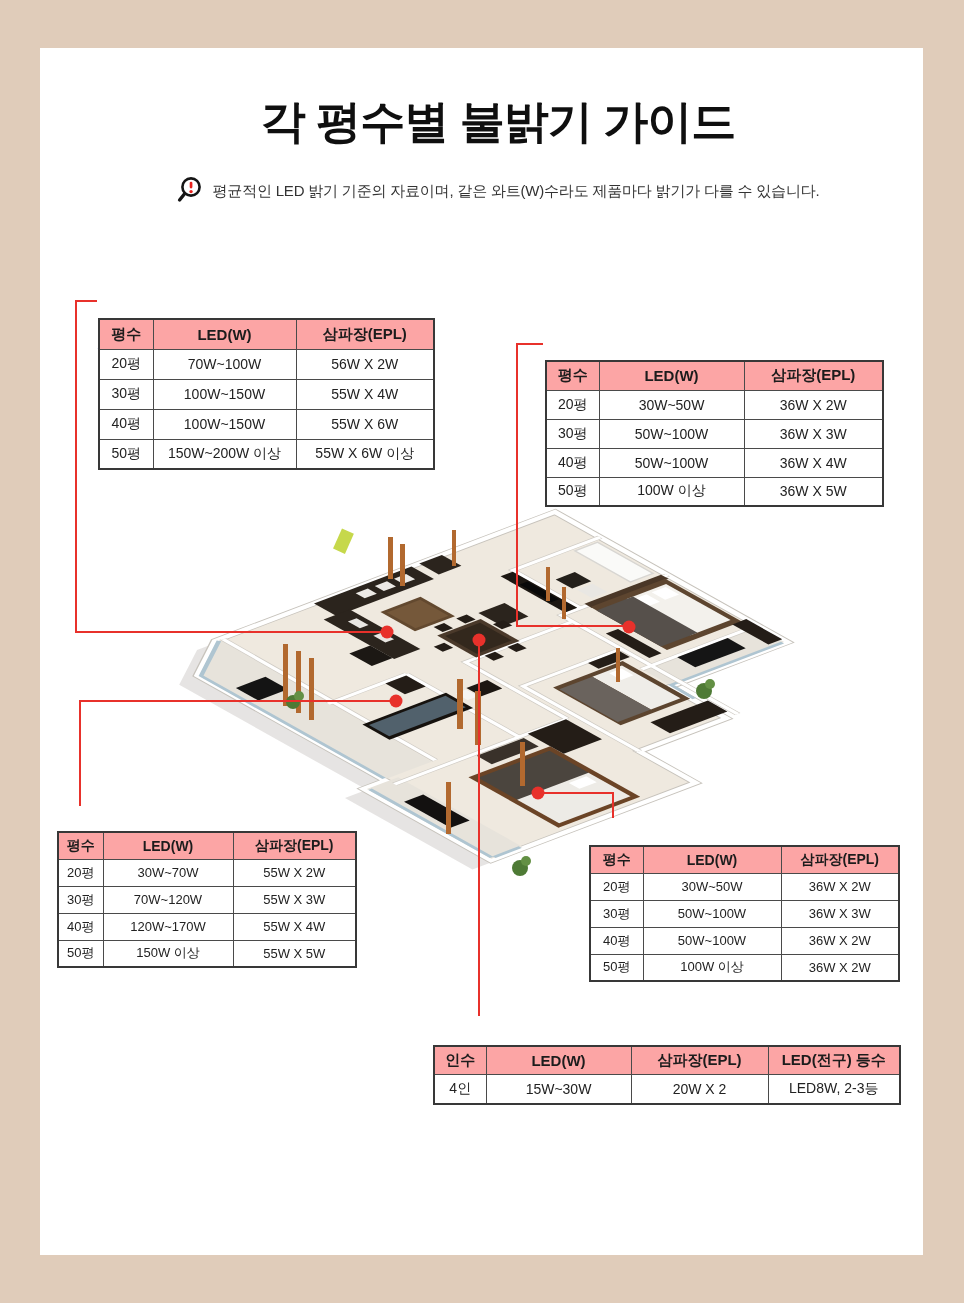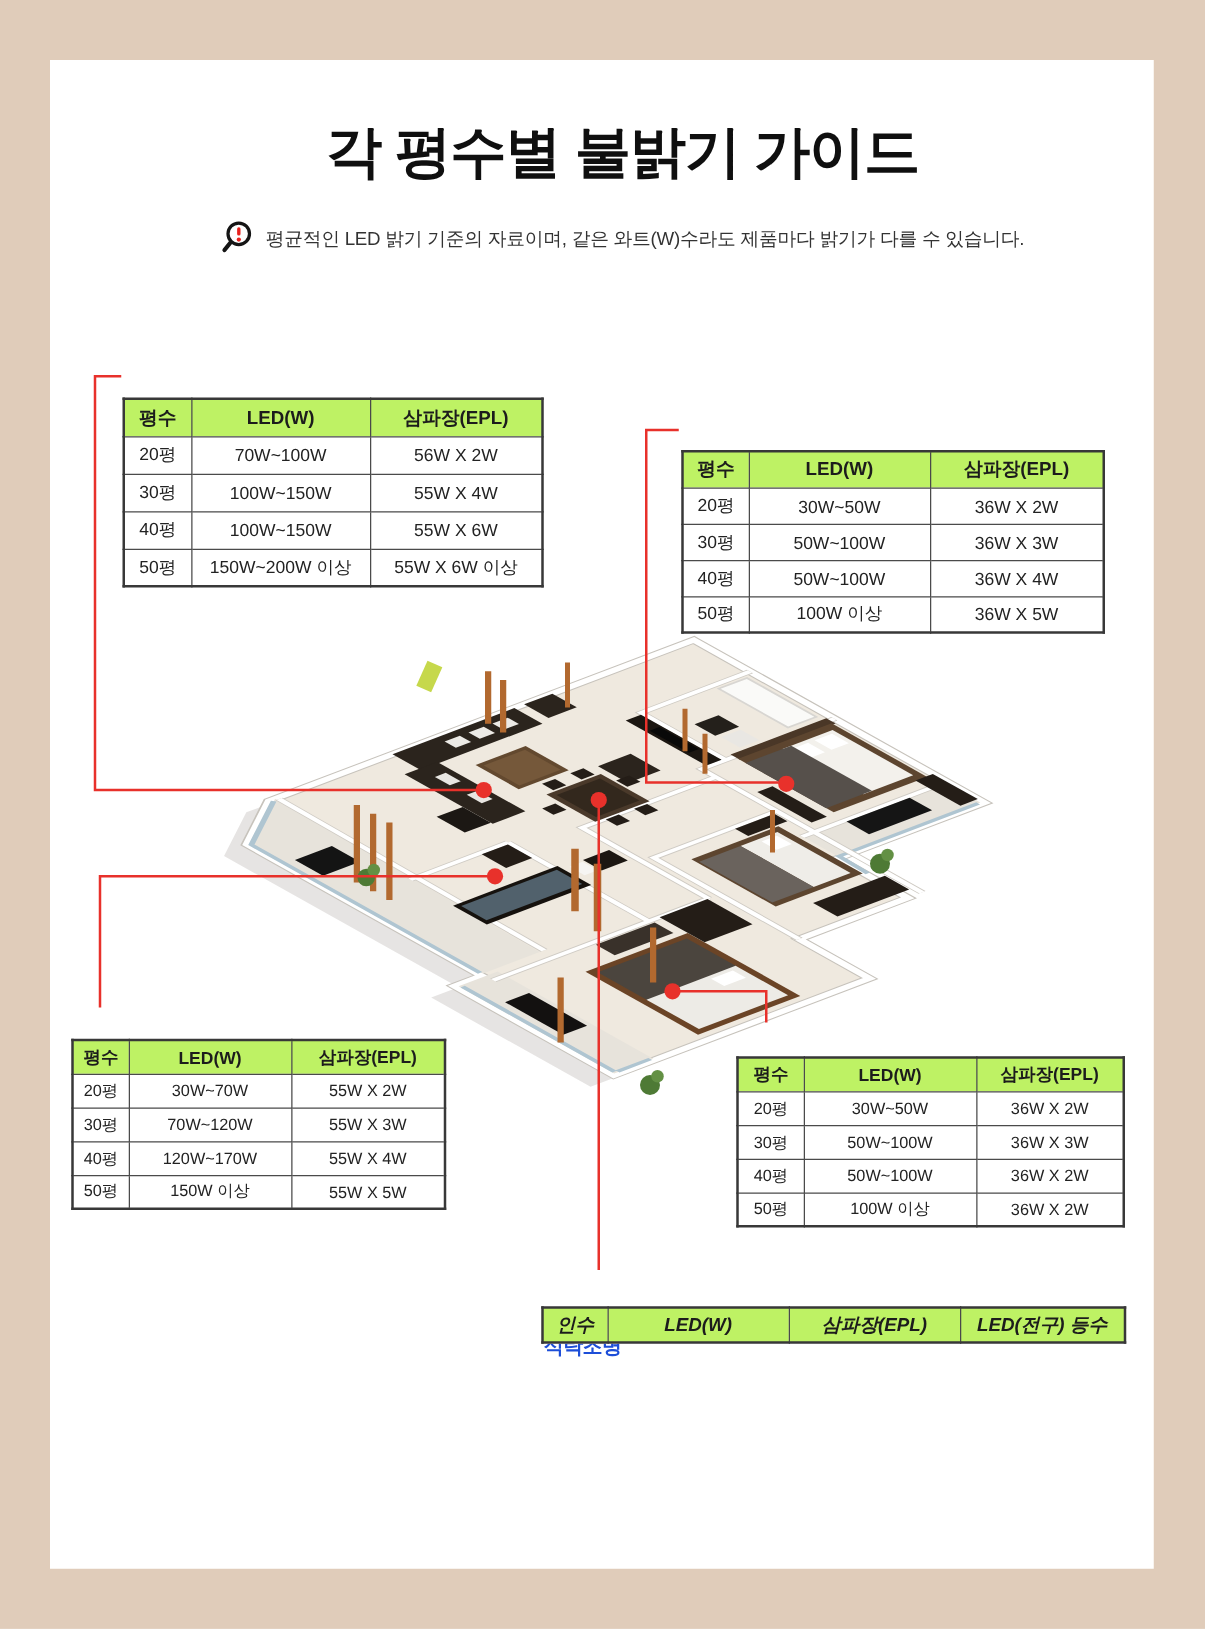--- a/index.html
+++ b/index.html
@@ -10,28 +10,28 @@
          font-size:45px;font-weight:900;color:#0f0f0f;letter-spacing:-1px;}
   .subtitle-row{position:absolute;left:0;top:176px;width:100%;display:flex;
          justify-content:center;align-items:center;gap:9px;}
   .subtitle{font-size:15px;color:#333;letter-spacing:-0.2px;}
   .notice-icon{width:27px;height:30px;flex:0 0 auto;}
   .tbl-label{position:absolute;font-size:16px;font-weight:700;color:#1d4ed8;letter-spacing:-0.5px;margin-top:48px;}
   table.guide{border-collapse:collapse;table-layout:fixed;position:absolute;background:#fff;
          border:2px solid #383838;}
   .guide th,.guide td{border:1px solid #4a4a4a;text-align:center;vertical-align:middle;
          padding:0;color:#222;font-weight:400;}
-  .guide th{font-weight:600;font-size:15px;color:#1c1c1c;background:#bef264;}
+  .guide th{font-weight:600;font-size:15px;color:#1c1c1c;background:#fca5a5;}
   .guide td{font-size:14px;}
   .guide.sm th{font-size:14px;}
   .guide.sm td{font-size:13px;}
   .rh30 tr{height:30px;}
   .rh29 tr{height:29px;}
   .rh27 tr{height:27px;}
-  .dining thead tr{height:28px;font-style:italic;}
+  .dining thead tr{height:28px;}
   .dining tbody tr{height:30px;}
   .floorplan{position:absolute;left:150px;top:480px;}
   .overlay{position:absolute;left:0;top:0;pointer-events:none;}
 </style>
 </head>
 <body>
 
 <div class="page">
   <div class="canvas"></div>
 
@@ -348,20 +348,26 @@
       </colgroup>
     <thead>
         <tr>
       <th>인수</th>
       <th>LED(W)</th>
       <th>삼파장(EPL)</th>
       <th>LED(전구) 등수</th>
     </tr>
       </thead>
     <tbody>
+      <tr>
+          <td>4인</td>
+          <td>15W~30W</td>
+          <td>20W X 2</td>
+          <td>LED8W, 2-3등</td>
+        </tr>
     </tbody>
   </table>
 
   <svg class="overlay" width="964" height="1303" viewBox="0 0 964 1303">
     <g fill="none" stroke="#e8312b" stroke-width="2">
       <path d="M97,301 L76,301 L76,632 L381,632"></path>
       <path d="M543,344 L517,344 L517,626 L623,626"></path>
       <path d="M390,701 L80,701 L80,806"></path>
       <path d="M544,793 L613,793 L613,818"></path>
       <path d="M479,646 L479,1016"></path>

